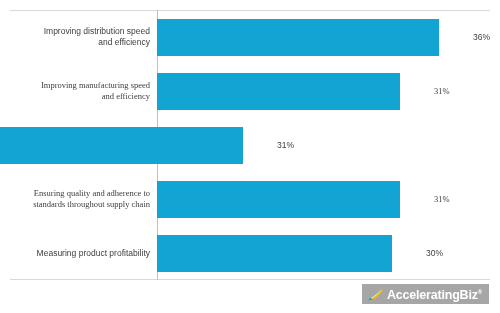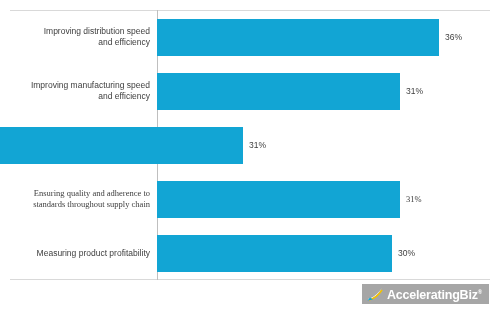--- a/index.html
+++ b/index.html
@@ -60,20 +60,21 @@
     color: #404040;
     line-height: 11px;
     white-space: pre-line;
   }
   .bar-wrap {
     position: relative;
     flex: 1;
     height: 54px;
     display: flex;
     align-items: center;
+    gap: 28px;
   }
   .bar {
     height: 37px;
     background: #12a5d4;
   }
   .bar-value {
     font-size: 8.5px;
     color: #404040;
     margin-left: 6px;
     white-space: nowrap;
@@ -121,21 +122,21 @@
 
     <div class="row" style="top:0px;">
       <div class="cat-label">Improving distribution speed
 and efficiency</div>
       <div class="bar-wrap">
         <div class="bar" style="width:282px;"></div>
         <div class="bar-value">36%</div>
       </div>
     </div>
 
-    <div class="row" style="top:54px;">
+    <div class="row" style="top:54px;font-family:Liberation Serif, serif;">
       <div class="cat-label">Improving manufacturing speed
 and efficiency</div>
       <div class="bar-wrap">
         <div class="bar" style="width:243px;"></div>
         <div class="bar-value">31%</div>
       </div>
     </div>
 
     <div class="row" style="top:108px;">
       <div class="bar-wrap">

